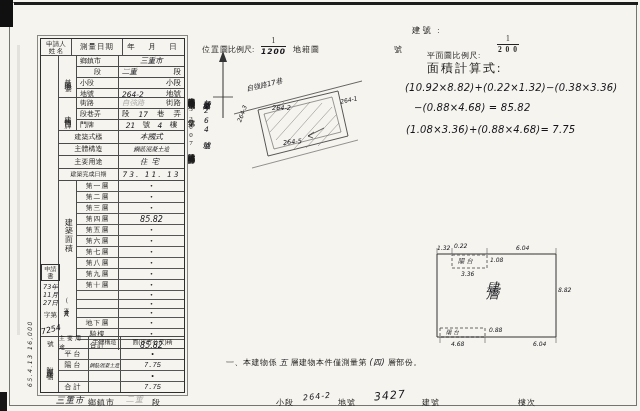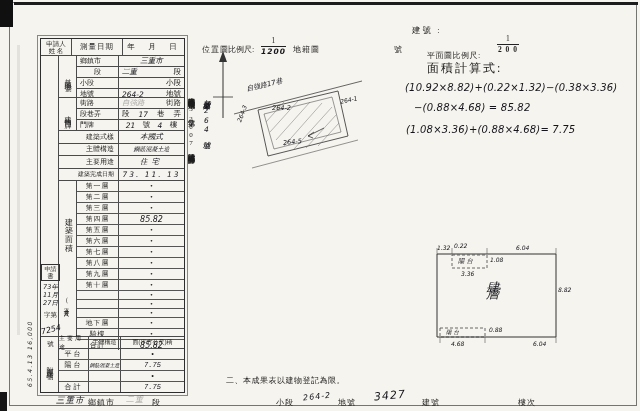--- a/index.html
+++ b/index.html
@@ -42,21 +42,21 @@
   .grows{flex:1;display:flex;flex-direction:column;}
   .grows .row{flex:1;}
   .grows .row:last-child{border-bottom:none;}
   .lab{width:42px;font-size:7px;justify-content:space-between;padding:0 3px;}
   .val{flex:1;font-size:7.5px;justify-content:center;position:relative;padding:0 3px;}
   .site{height:42px;}
   .addr{height:33px;text-align:right;}
   .attrs{height:50px;display:flex;flex-direction:column;flex:none;border-bottom:.8px solid #4a4a4a;}
   .attrs .row{flex:1;}
   .attrs .row:last-child{border-bottom:none;}
-  .attrs .lab{width:60px;justify-content:flex-end;padding:0 4px;}
+  .attrs .lab{width:60px;justify-content:center;padding:0 4px;}
   .floors{flex:1;display:flex;min-height:0;}
   .fgcol{width:18px;border-right:.8px solid #4a4a4a;display:flex;flex-direction:column;align-items:center;flex:none;}
   .fg1{flex:1.6;display:flex;align-items:center;}
   .fg2{flex:1;display:flex;align-items:center;}
   .fg1 .gtxt{letter-spacing:9px;font-size:8px;}
   .fg2 .gtxt{font-size:5.5px;letter-spacing:1px;}
   .frows{flex:1;display:flex;flex-direction:column;}
   .frow{flex:1;display:flex;border-bottom:.6px solid #555;}
   .frow:last-child{border-bottom:none;}
   .flabel{width:42px;border-right:.8px solid #4a4a4a;display:flex;align-items:center;justify-content:center;font-size:6.8px;letter-spacing:1px;}
@@ -440,21 +440,23 @@
   <div class="abs hand dim" style="left:490px;top:256px;">1.08</div>
   <div class="abs hand dim" style="left:461px;top:270px;">3.36</div>
   <div class="abs hand dim" style="left:558px;top:286px;">8.82</div>
   <div class="abs hand dim" style="left:489px;top:326px;">0.88</div>
   <div class="abs hand dim" style="left:451px;top:340px;">4.68</div>
   <div class="abs hand dim" style="left:533px;top:340px;">6.04</div>
   <div class="abs hand" style="left:458px;top:257px;font-size:6.5px;letter-spacing:2px;">陽台</div>
   <div class="abs hand" style="left:446px;top:329px;font-size:5.5px;letter-spacing:2px;">陽台</div>
   <div class="abs vlr plabel hand" style="left:486px;top:270px;height:62px;">肆層</div>
 
-  <div class="abs note" style="left:226px;top:375px;">二、本成果表以建物登記為限。</div>
+  <div class="abs note" style="left:226px;top:357px;">
+    <span>一、本建物係 </span><span class="hand">五</span><span> 層建物本件僅測量第 </span><span class="hand">(四)</span><span> 層部份。</span>
+  </div>
 
   <div class="abs ft hand fth" style="left:56px;top:395px;">三重市</div>
   <div class="abs ft" style="left:88px;top:397px;">鄉鎮市</div>
   <div class="abs ft hand faint" style="left:126px;top:394px;">二重</div>
   <div class="abs ft" style="left:152px;top:397px;">段</div>
   <div class="abs ft" style="left:276px;top:397px;">小段</div>
   <div class="abs ft hand" style="left:303px;top:392px;transform:rotate(-6deg);">264-2</div>
   <div class="abs ft" style="left:338px;top:397px;">地號</div>
   <div class="abs ft hand" style="left:374px;top:389px;font-size:11px;transform:rotate(-5deg);">3427</div>
   <div class="abs ft" style="left:422px;top:397px;">建號</div>

